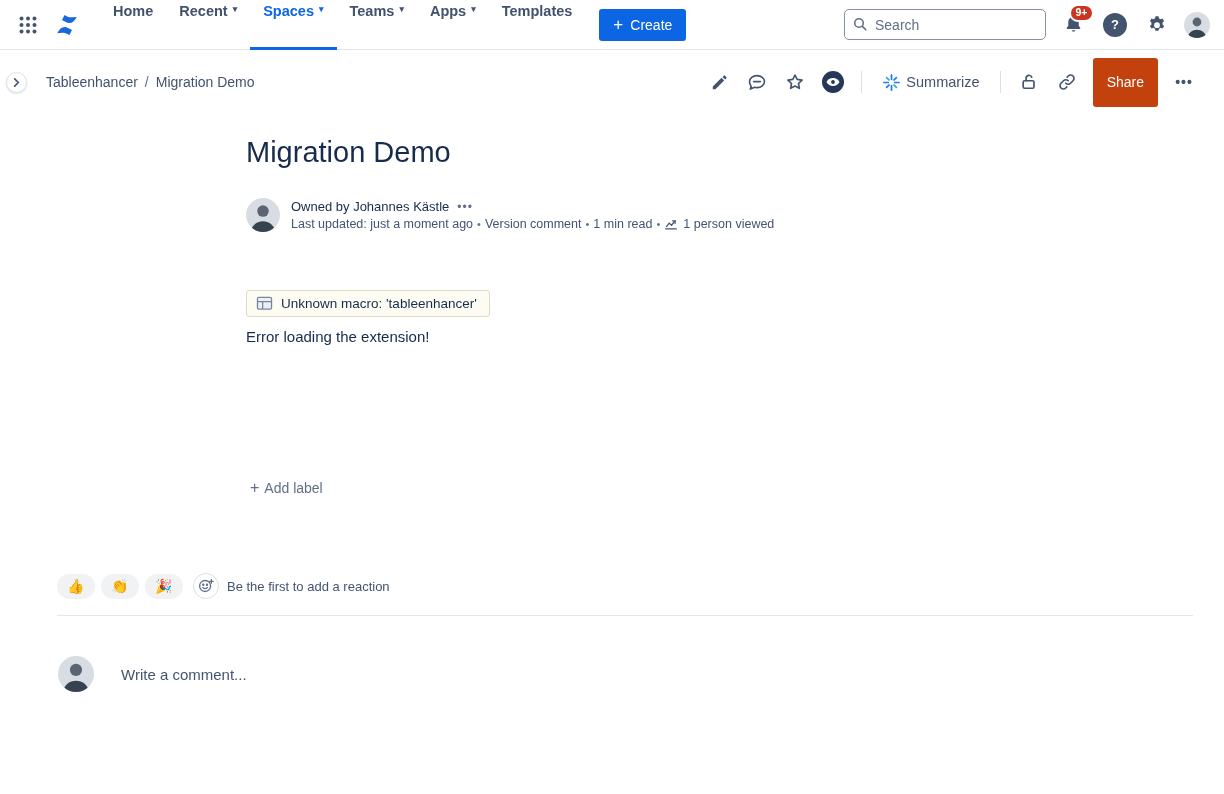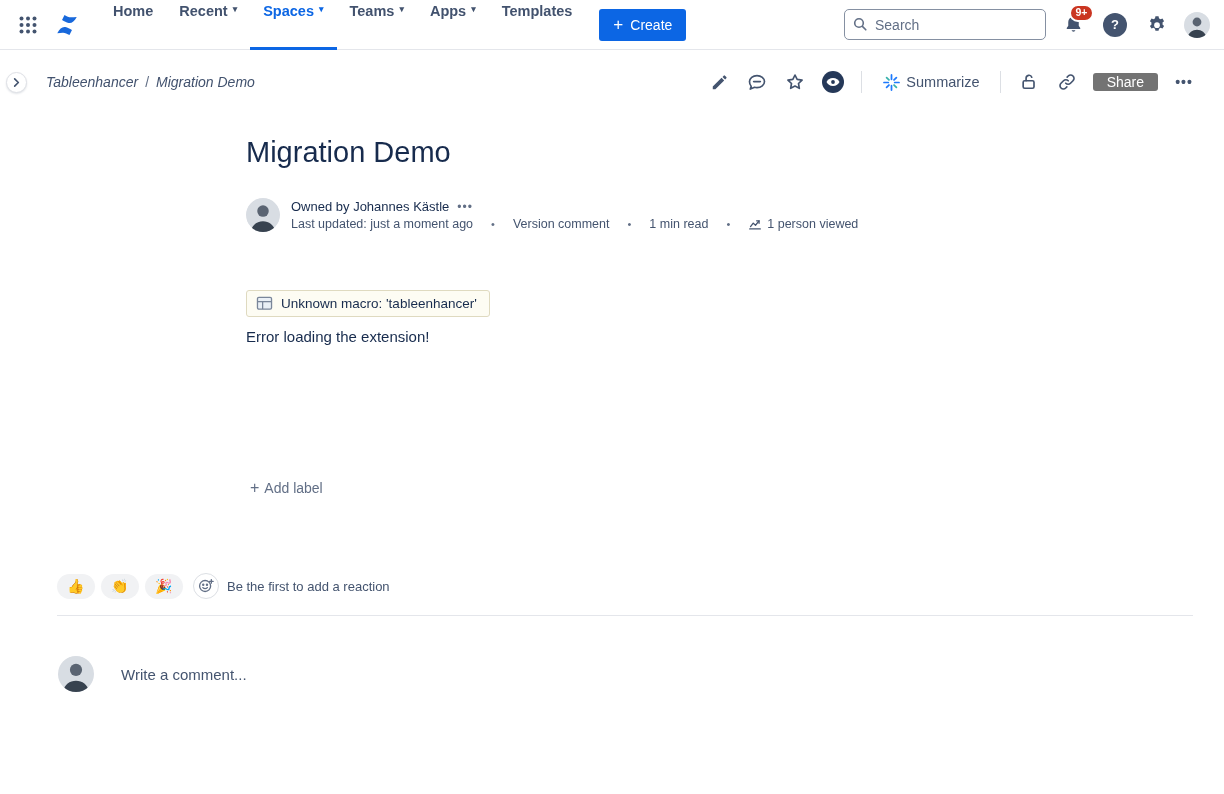--- a/index.html
+++ b/index.html
@@ -36,41 +36,41 @@
     display:flex; align-items:center; justify-content:center; font-size:13px; font-weight:700; }
   .avatar { width:26px; height:26px; border-radius:50%; overflow:hidden; background:#E8EAEE;
     display:flex; align-items:flex-end; justify-content:center; cursor:pointer; }
 
   
   .crumb-bar { position:relative; height:64px; display:flex; align-items:center; padding:0 24px 0 46px; }
   .collapse-btn { position:absolute; left:6px; top:22px; width:21px; height:21px; border-radius:50%;
     background:#fff; border:1px solid #DFE1E6; box-shadow:0 1px 2px rgba(9,30,66,.12);
     display:flex; align-items:center; justify-content:center; cursor:pointer; color:#44546F; }
   .crumbs { display:flex; align-items:center; gap:7px; font-size:14px; color:#42526E; }
-  .crumb-link { cursor:pointer;font-style:italic; }
+  .crumb-link { cursor:pointer; }
   .crumb-sep { color:#626F86; }
   .page-actions { margin-left:auto; display:flex; align-items:center; gap:6px; }
   .pa-btn { width:32px; height:32px; display:flex; align-items:center; justify-content:center;
     border-radius:3px; cursor:pointer; }
   .vdiv { width:1px; height:22px; background:#DCDFE4; margin:0 6px; }
   .summarize-btn { display:flex; align-items:center; gap:5px; padding:0 8px; height:32px;
     border-radius:3px; cursor:pointer; font-size:14.5px; font-weight:500; color:#44546F; }
-  .share-btn { height:18px; padding:0 14px; margin:0 4px; border:none; border-radius:3px; background:#737373;
+  .share-btn { height:49px; padding:0 14px; margin:0 4px; border:none; border-radius:3px; background:#c2410c;
     color:#fff; font-size:14px; font-weight:500; cursor:pointer; font-family:inherit; }
   .more-dots { color:#44546F; font-size:14px; letter-spacing:1px; font-weight:700; }
 
   
   .content-col { margin-left:246px; width:740px; }
   .page-title { margin-top:20px; font-size:29px; font-weight:500; color:#172B4D; line-height:36px; }
   .byline { margin-top:28px; display:flex; gap:11px; }
   .byline .avatar { width:34px; height:34px; cursor:default; }
   .byline-lines { display:flex; flex-direction:column; gap:3px; padding-top:1px; }
   .byline-l1 { font-size:13px; color:#172B4D; display:flex; align-items:center; gap:8px; }
   .byline-more { color:#626F86; font-size:12px; letter-spacing:1px; cursor:pointer; }
-  .byline-l2 { font-size:12.5px; color:#44546F; display:flex; align-items:center; gap:18px; }
+  .byline-l2 { font-size:12.5px; color:#44546F; display:flex; align-items:center; gap:4px; }
   .dot-sep { color:#626F86; font-size:11px; }
   .viewed { display:flex; align-items:center; gap:5px; cursor:pointer; }
 
   .macro-box { margin-top:58px; display:inline-flex; align-items:center; gap:8px;
     border:1px solid #DFDAC0; background:#FDFCF3; border-radius:3px; padding:5px 12px 5px 9px;
     font-size:13.5px; color:#172B4D; }
   .error-text { margin-top:11px; font-size:15px; color:#172B4D; }
 
   .add-label { margin-top:132px; display:inline-flex; align-items:center; gap:5px; font-size:14px;
     color:#626F86; cursor:pointer; padding:2px 4px; border-radius:3px; }

